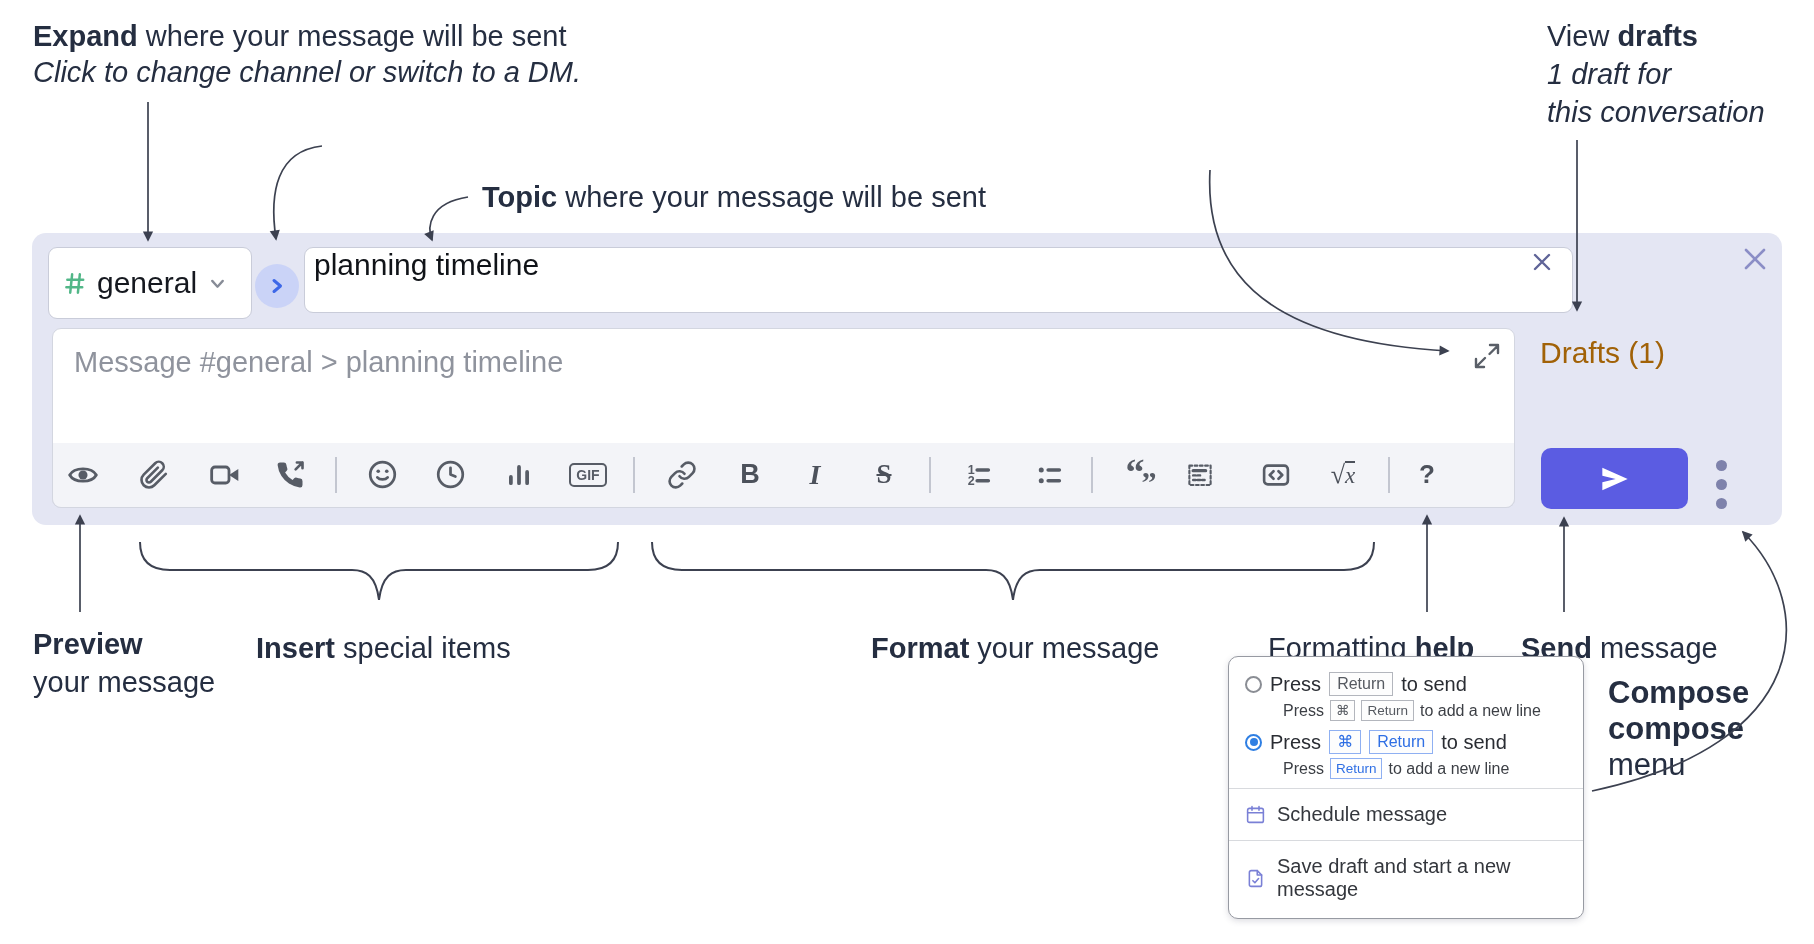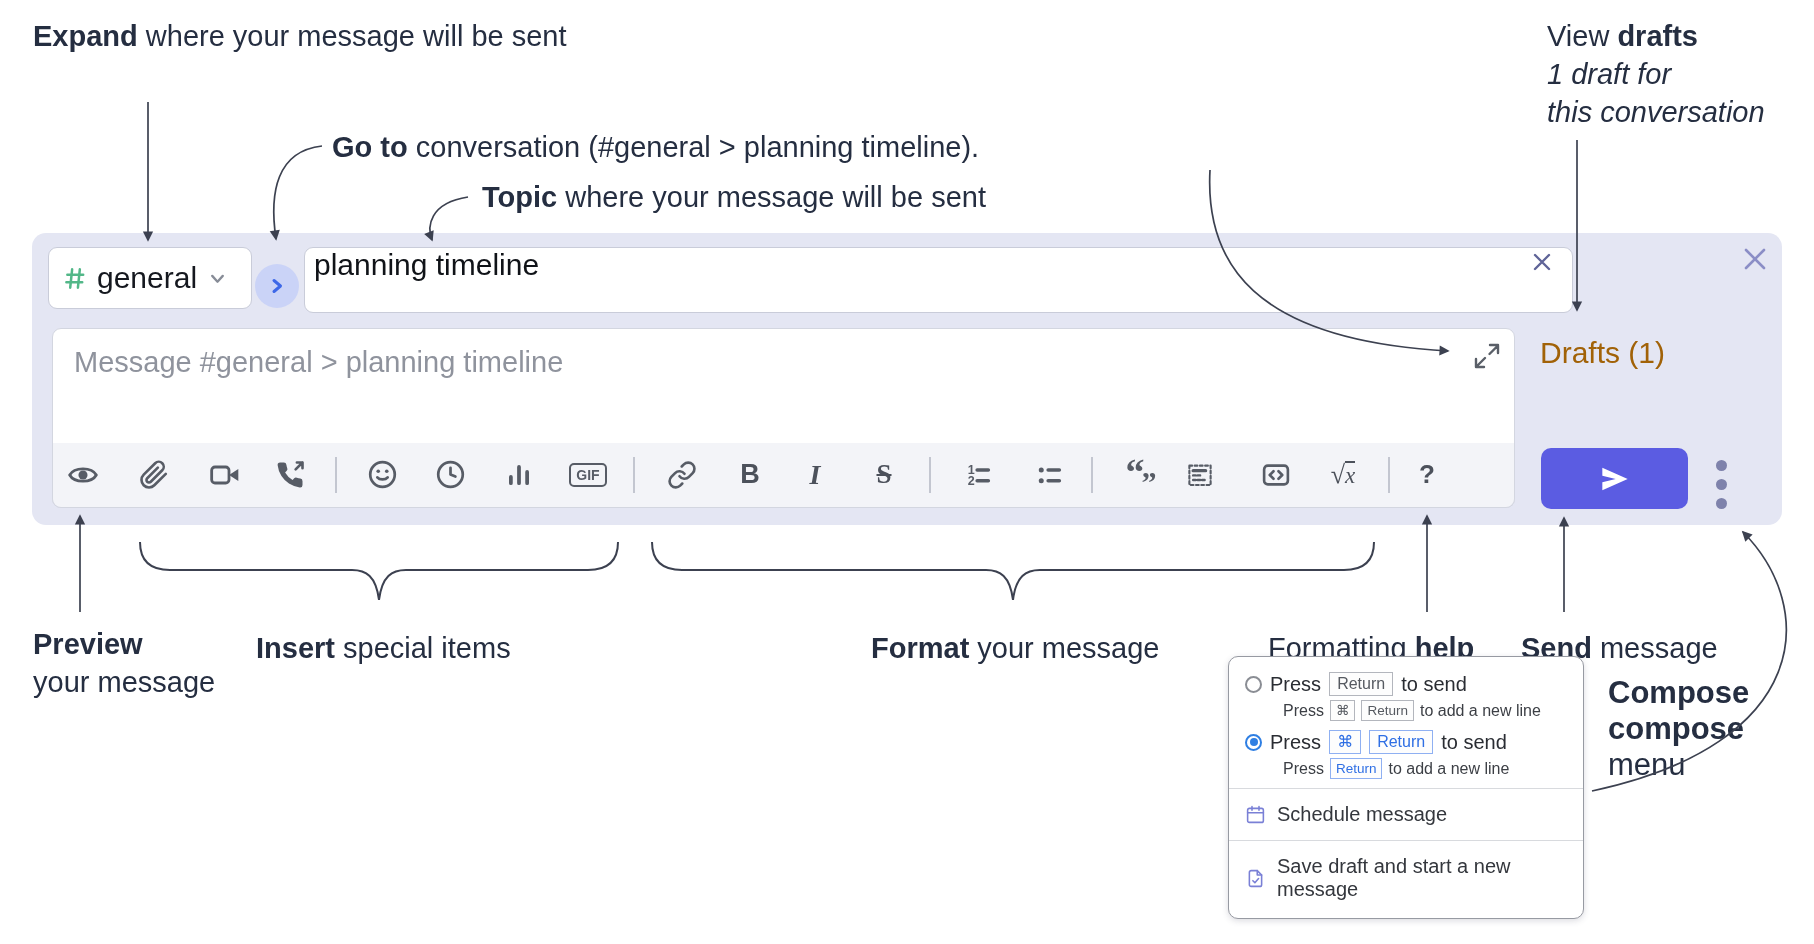--- a/index.html
+++ b/index.html
@@ -5,21 +5,21 @@
   html,body{margin:0;padding:0;background:#ffffff;}
   .canvas{position:relative;width:1814px;height:944px;background:#ffffff;overflow:hidden;
           font-family:"Liberation Sans",sans-serif;color:#252e41;}
   .overlay{position:absolute;left:0;top:0;width:1814px;height:944px;pointer-events:none;z-index:6;}
   .ann{position:absolute;font-size:29px;color:#252e41;white-space:nowrap;z-index:4;}
   .ann b{font-weight:700;}
   .it{font-style:italic;}
   
   .compose{position:absolute;left:32px;top:233px;width:1750px;height:292px;background:#e4e6f3;border-radius:14px;z-index:1;}
   .wbox{position:absolute;background:#ffffff;border:1px solid #c9ccd9;border-radius:9px;box-sizing:border-box;}
-  .chan{left:48px;top:247px;width:204px;height:62px;display:flex;align-items:center;gap:9px;padding:0 14px;}
+  .chan{left:48px;top:247px;width:204px;height:72px;display:flex;align-items:center;gap:9px;padding:0 14px;}
   .chan .nm{font-size:30px;color:#15181f;}
   .goto{position:absolute;left:255px;top:264px;width:44px;height:44px;border-radius:50%;background:#cad3f7;
         display:flex;align-items:center;justify-content:center;}
   .topicbox{left:304px;top:247px;width:1269px;height:66px;display:flex;align-items:flex-start;padding:0 9px;}
   .topicbox .tv{font-size:30px;color:#101318;flex:1;}
   .msgbox{left:52px;top:328px;width:1463px;height:180px;border-color:#d3d6e0;}
   .ph{position:absolute;left:21px;top:17px;font-size:29px;color:#8f939d;}
   .expand{position:absolute;right:10px;top:10px;width:34px;height:34px;display:flex;align-items:center;justify-content:center;}
   .tbar{position:absolute;left:52px;top:443px;width:1463px;height:65px;background:#f3f4f8;
         border:1px solid #d3d6e0;border-top:none;border-radius:0 0 9px 9px;box-sizing:border-box;z-index:2;}
@@ -78,21 +78,21 @@
       <path d="M1564 612 L1564 518" marker-end="url(#arr)"></path>
       <path d="M1592 791 C1812 744, 1818 608, 1743 532" marker-end="url(#arr)"></path>
     </g>
     <g stroke="#3c4150" stroke-width="2" fill="none">
       <path d="M140 542 C140 562, 152 570, 170 570 L352 570 C366 570, 376 576, 379 600 C382 576, 392 570, 406 570 L588 570 C606 570, 618 562, 618 542"></path>
       <path d="M652 542 C652 562, 664 570, 682 570 L986 570 C1000 570, 1010 576, 1013 600 C1016 576, 1026 570, 1040 570 L1344 570 C1362 570, 1374 562, 1374 542"></path>
     </g>
   </svg>
 
   <div class="ann" style="left:33px;top:20px"><b>Expand</b><span> where your message will be sent</span></div>
-  <div class="ann" style="left:332px;top:131px"><b>Go to</b><span> conversation (#general &gt; planning timeline).</span></div>
+  <div class="ann it" style="left:33px;top:56px"><span>Click to change channel or switch to a DM.</span></div>
   <div class="ann" style="left:482px;top:181px"><b>Topic</b><span> where your message will be sent</span></div>
   <div class="ann" style="left:1547px;top:20px"><span>View </span><b>drafts</b></div>
   <div class="ann it" style="left:1547px;top:58px"><span>1 draft for</span></div>
   <div class="ann it" style="left:1547px;top:96px"><span>this conversation</span></div>
 
   <div class="compose"></div>
 
   <div class="wbox chan" style="position: absolute; z-index: 2; left: 48px; top: 247px;">
     <svg width="25" height="25" viewBox="0 0 26 26" style="stroke:#52b788;fill:none;stroke-width:2.6;stroke-linecap:round;">
       <path d="M9.5 3.5 L7.5 22.5 M17.5 3.5 L15.5 22.5 M4.5 9 H21 M3.5 17 H20"></path>

